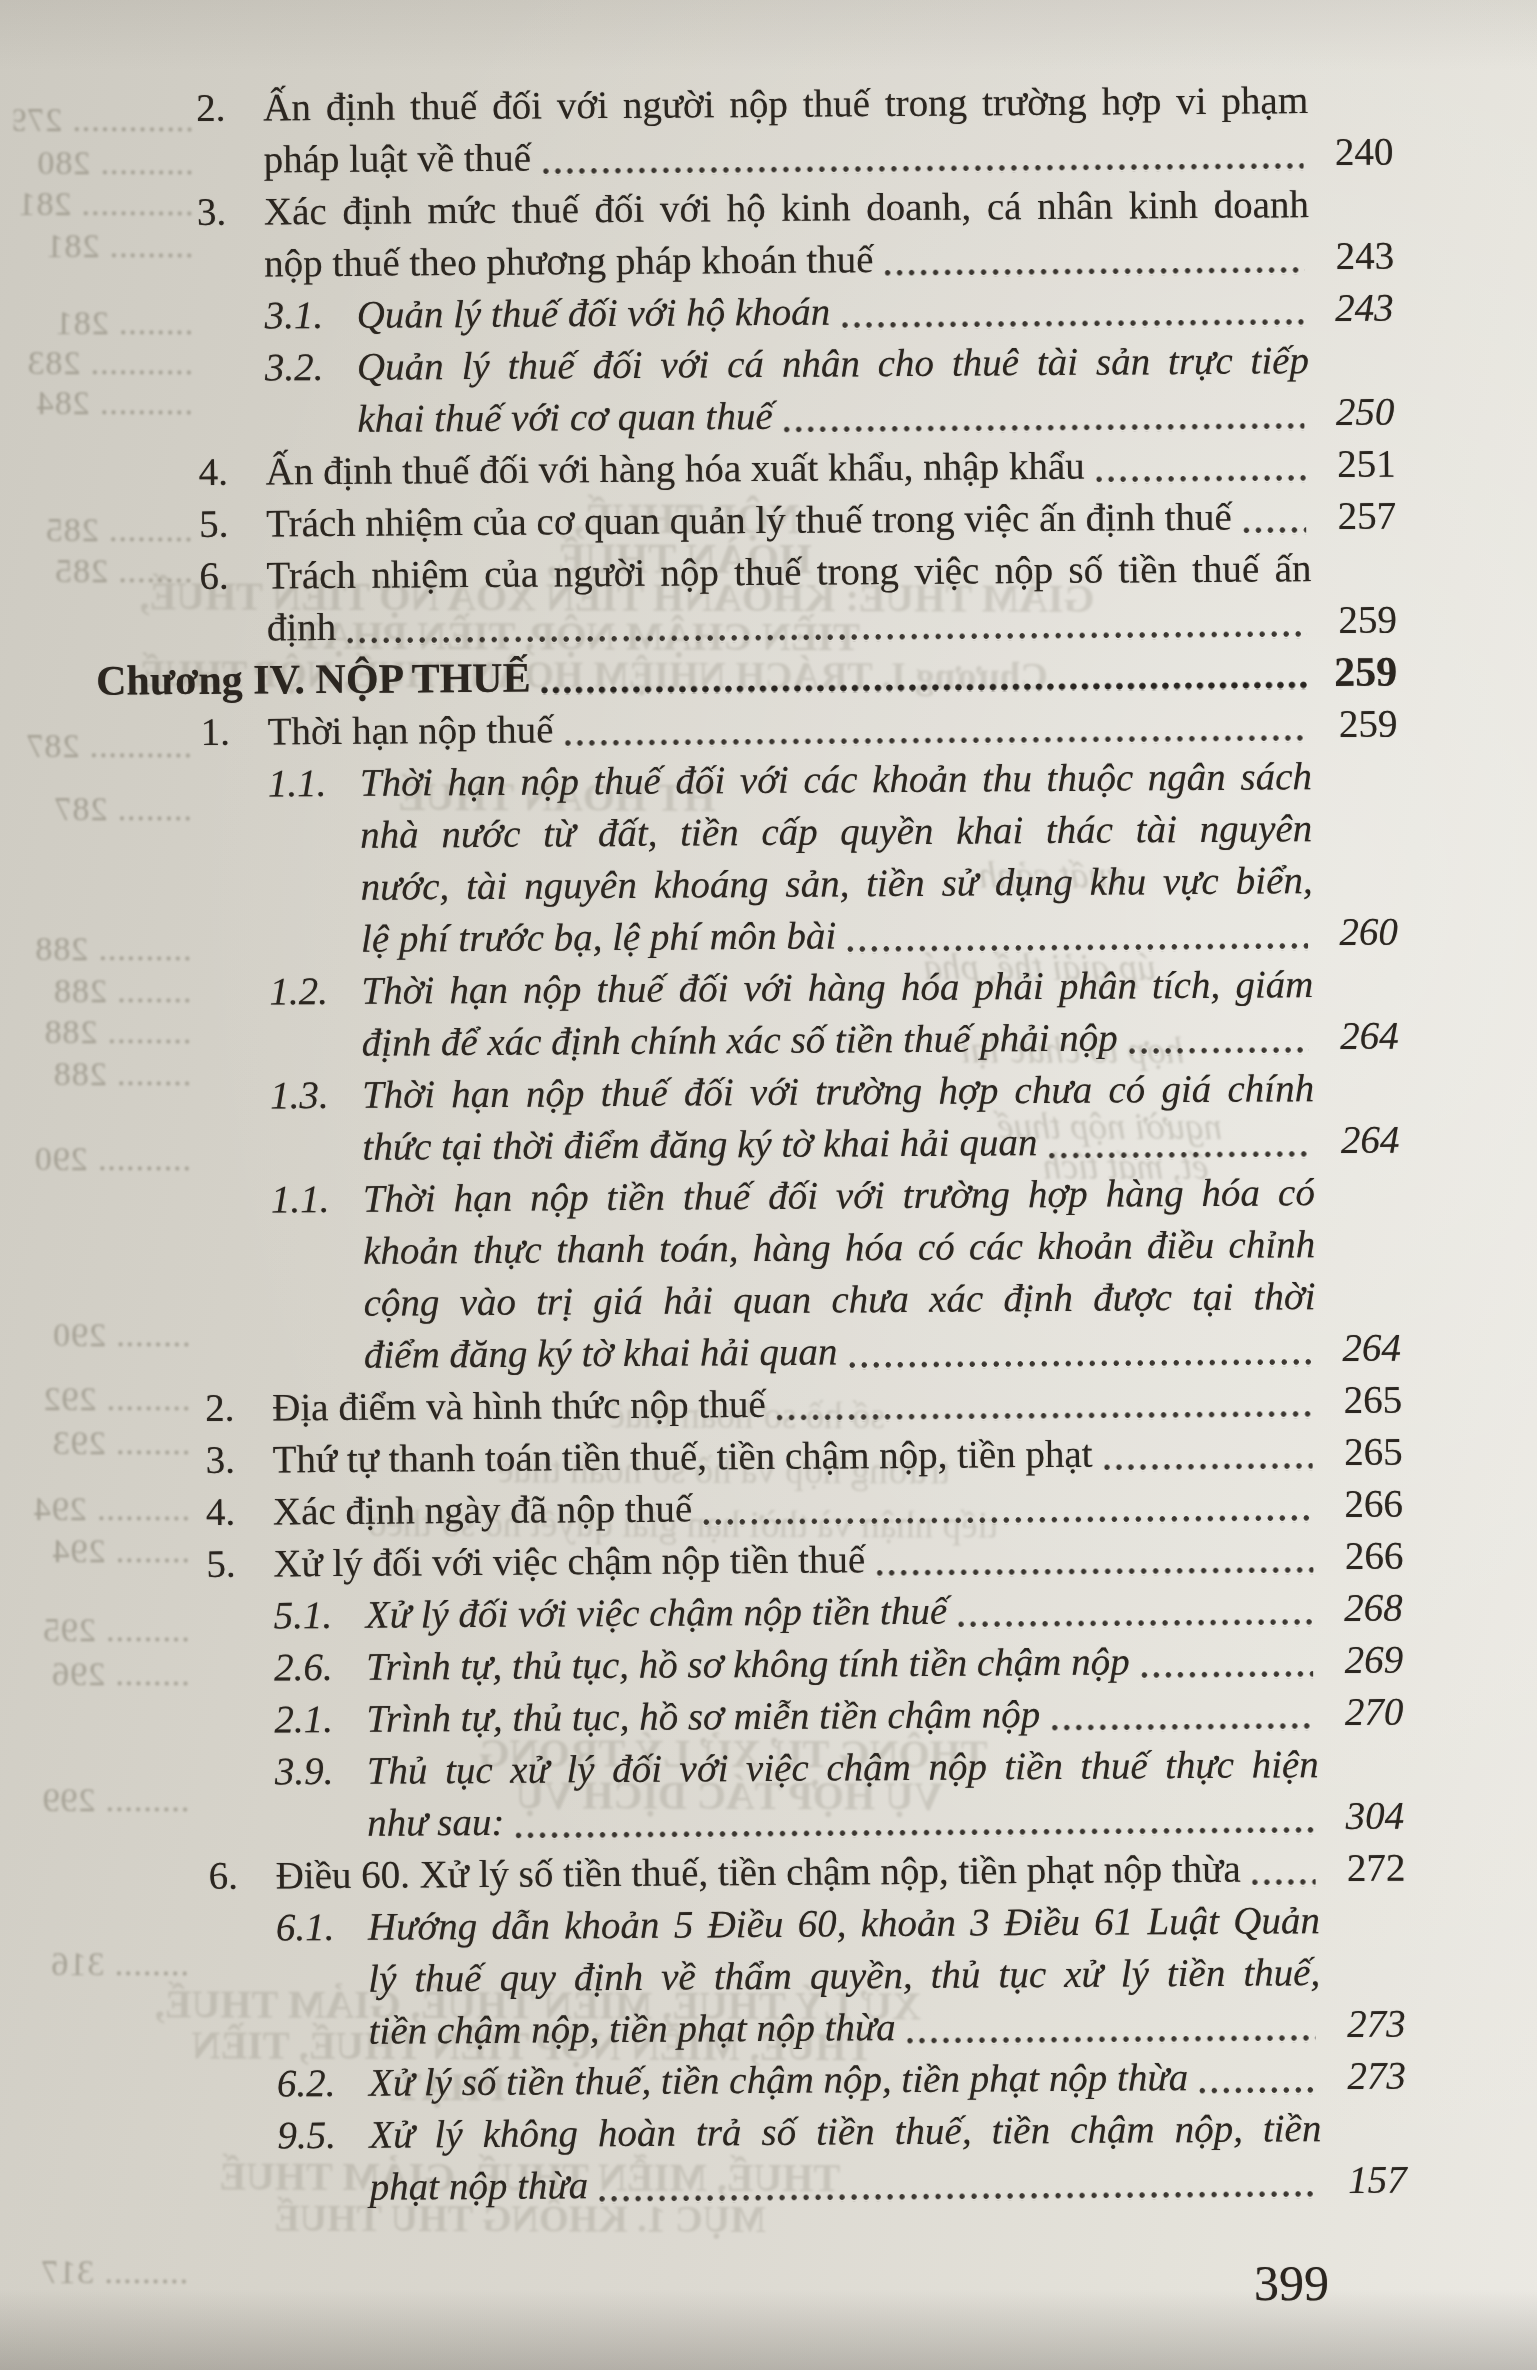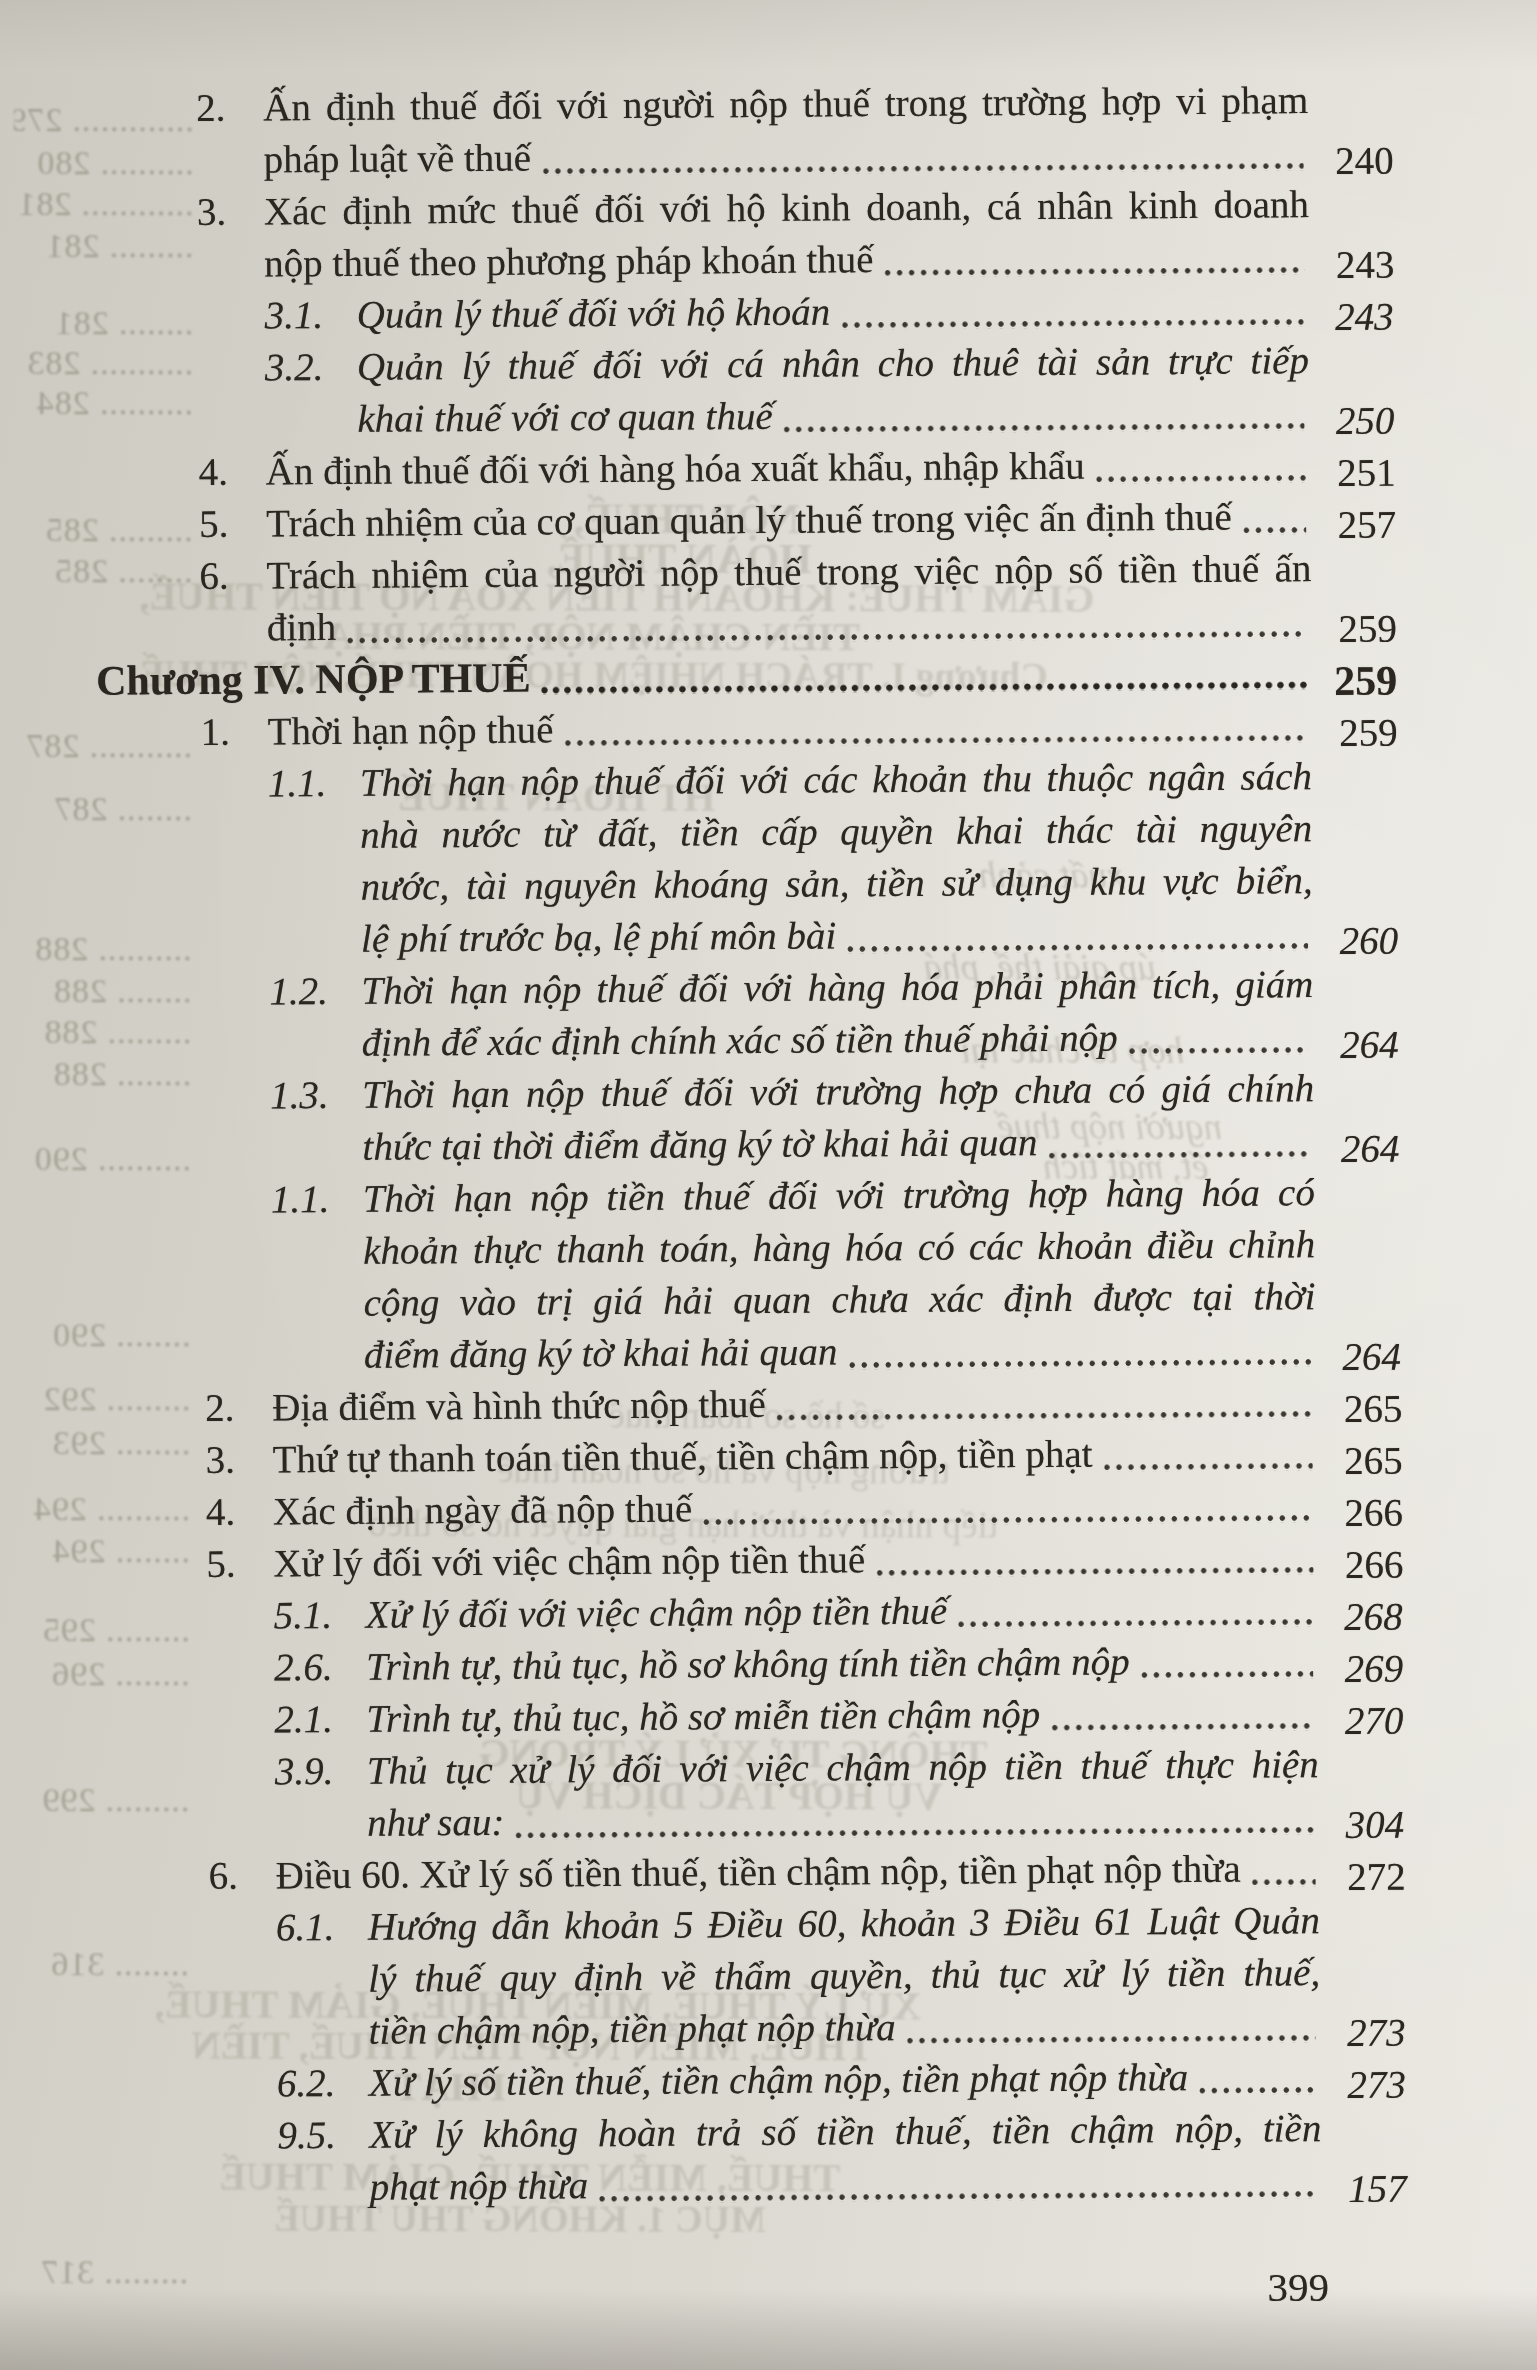--- a/index.html
+++ b/index.html
@@ -49,25 +49,25 @@
   .leader{
     flex:1 1 0;min-width:9.2px;height:7.4px;align-self:flex-end;
     margin:0 5.5px 8.3px 11px;
     background-image:radial-gradient(circle at 3.2px 3.7px, rgba(45,40,34,.92) 2.3px, rgba(0,0,0,0) 3px);
     background-size:12px 7.4px;background-repeat:repeat-x;background-position:left bottom;
   }
   .chapterline .leader{
     background-image:radial-gradient(circle at 3.2px 3.7px, rgba(30,26,22,.95) 2.8px, rgba(0,0,0,0) 3.6px);
     background-size:11.5px 7.4px;margin-bottom:9.2px;
   }
-  .page{position:absolute;right:0;top:9px;}
+  .page{position:absolute;right:0;top:0;}
 
   #footer{
     position:absolute;top:2254px;right:209px;z-index:2;
-    font-size:41px;text-shadow:0 0 0.9px rgba(43,38,32,.5);margin-top:9px;
+    font-size:50px;text-shadow:0 0 0.9px rgba(43,38,32,.5);
   }
 </style>
 </head>
 <body>
 
 <div id="page">
   <div id="ghosts">
       <div class="ghost ghost-num" style="top: 103px;">............. 279</div>
       <div class="ghost ghost-num" style="top: 146px;">.......... 280</div>
       <div class="ghost ghost-num" style="top: 187px;">............ 281</div>

